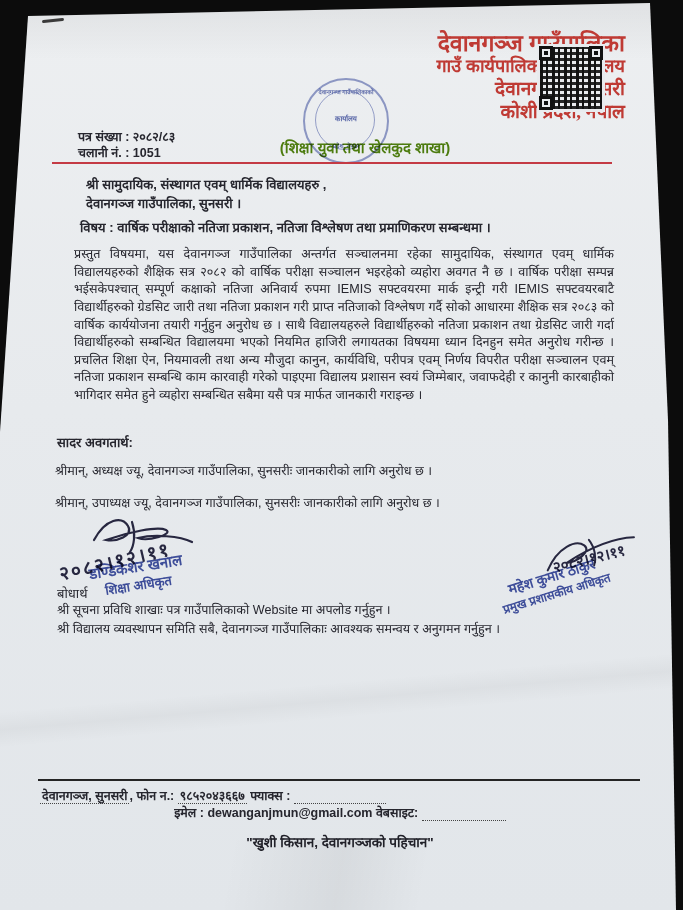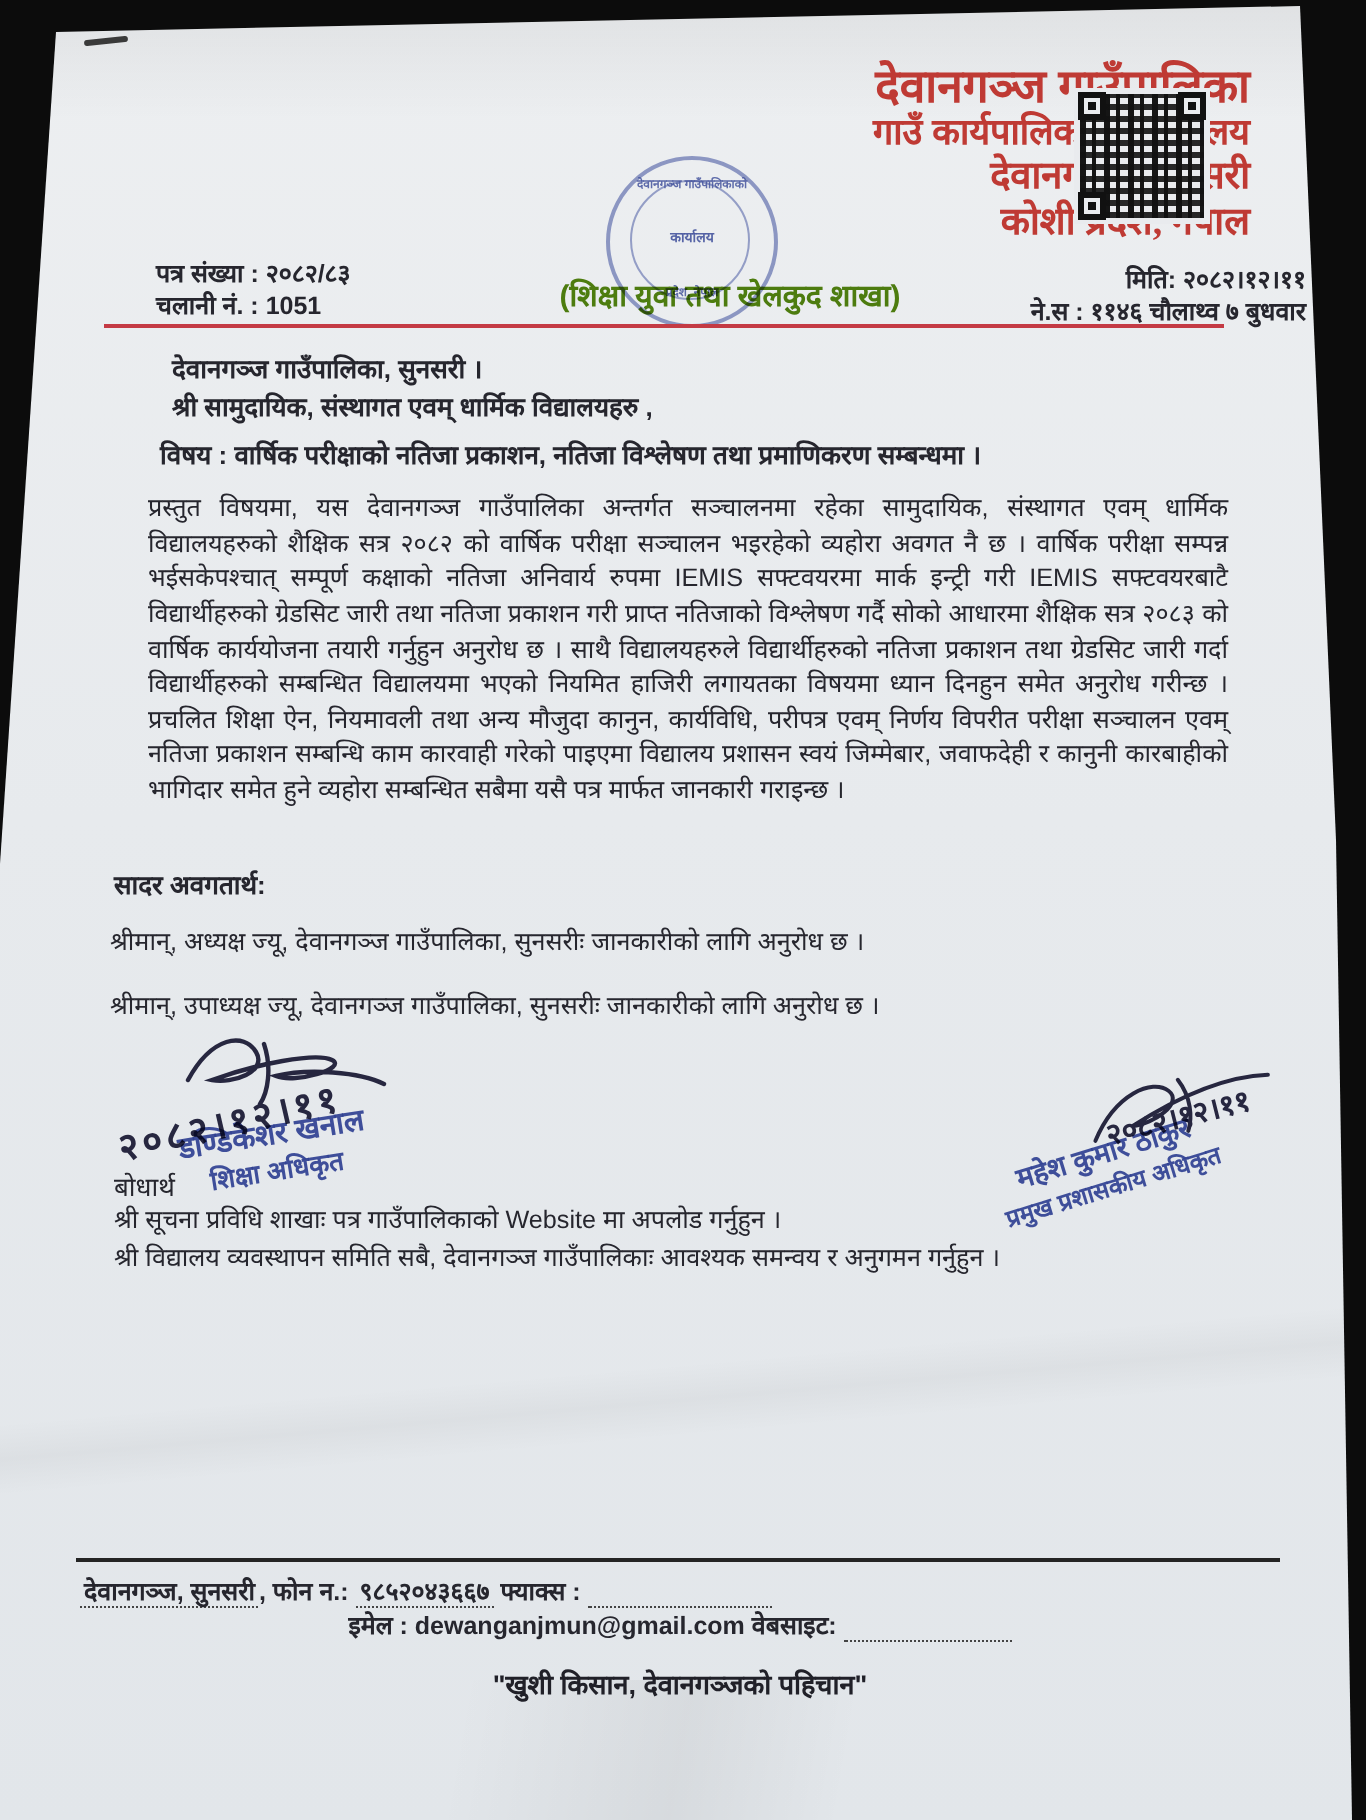--- a/index.html
+++ b/index.html
@@ -108,30 +108,26 @@
     <div class="noise"></div>
     <div class="finder" style="left:2px;top:2px;"></div>
     <div class="finder" style="right:2px;top:2px;"></div>
     <div class="finder" style="left:2px;bottom:2px;"></div>
   </div>
 
   <div class="abs meta-left">
     <div>पत्र संख्या : २०८२/८३</div>
     <div>चलानी नं. : 1051</div>
   </div>
-  <div class="abs meta-right">
-    <div>मिति: २०८२।१२।११</div>
-    <div>ने.स : ११४६ चौलाथ्व ७ बुधवार</div>
-  </div>
 
   <div class="abs redline"></div>
 
   <div class="abs recipient">
+    <div>श्री सामुदायिक, संस्थागत एवम् धार्मिक विद्यालयहरु ,</div>
     <div>देवानगञ्ज गाउँपालिका, सुनसरी ।</div>
-    <div>श्री सामुदायिक, संस्थागत एवम् धार्मिक विद्यालयहरु ,</div>
   </div>
 
   <div class="abs subject">विषय : वार्षिक परीक्षाको नतिजा प्रकाशन, नतिजा विश्लेषण तथा प्रमाणिकरण सम्बन्धमा ।</div>
 
   <div class="abs bodytext">प्रस्तुत विषयमा, यस देवानगञ्ज गाउँपालिका अन्तर्गत सञ्चालनमा रहेका सामुदायिक, संस्थागत एवम् धार्मिक विद्यालयहरुको शैक्षिक सत्र २०८२ को वार्षिक परीक्षा सञ्चालन भइरहेको व्यहोरा अवगत नै छ । वार्षिक परीक्षा सम्पन्न भईसकेपश्चात् सम्पूर्ण कक्षाको नतिजा अनिवार्य रुपमा IEMIS सफ्टवयरमा मार्क इन्ट्री गरी IEMIS सफ्टवयरबाटै विद्यार्थीहरुको ग्रेडसिट जारी तथा नतिजा प्रकाशन गरी प्राप्त नतिजाको विश्लेषण गर्दै सोको आधारमा शैक्षिक सत्र २०८३ को वार्षिक कार्ययोजना तयारी गर्नुहुन अनुरोध छ । साथै विद्यालयहरुले विद्यार्थीहरुको नतिजा प्रकाशन तथा ग्रेडसिट जारी गर्दा विद्यार्थीहरुको सम्बन्धित विद्यालयमा भएको नियमित हाजिरी लगायतका विषयमा ध्यान दिनहुन समेत अनुरोध गरीन्छ ।प्रचलित शिक्षा ऐन, नियमावली तथा अन्य मौजुदा कानुन, कार्यविधि, परीपत्र एवम् निर्णय विपरीत परीक्षा सञ्चालन एवम् नतिजा प्रकाशन सम्बन्धि काम कारवाही गरेको पाइएमा विद्यालय प्रशासन स्वयं जिम्मेबार, जवाफदेही र कानुनी कारबाहीको भागिदार समेत हुने व्यहोरा सम्बन्धित सबैमा यसै पत्र मार्फत जानकारी गराइन्छ ।</div>
 
   <div class="abs salute">सादर अवगतार्थ:</div>
   <div class="abs cc1">श्रीमान्, अध्यक्ष ज्यू, देवानगञ्ज गाउँपालिका, सुनसरीः जानकारीको लागि अनुरोध छ ।</div>
   <div class="abs cc2">श्रीमान्, उपाध्यक्ष ज्यू, देवानगञ्ज गाउँपालिका, सुनसरीः जानकारीको लागि अनुरोध छ ।</div>
 

